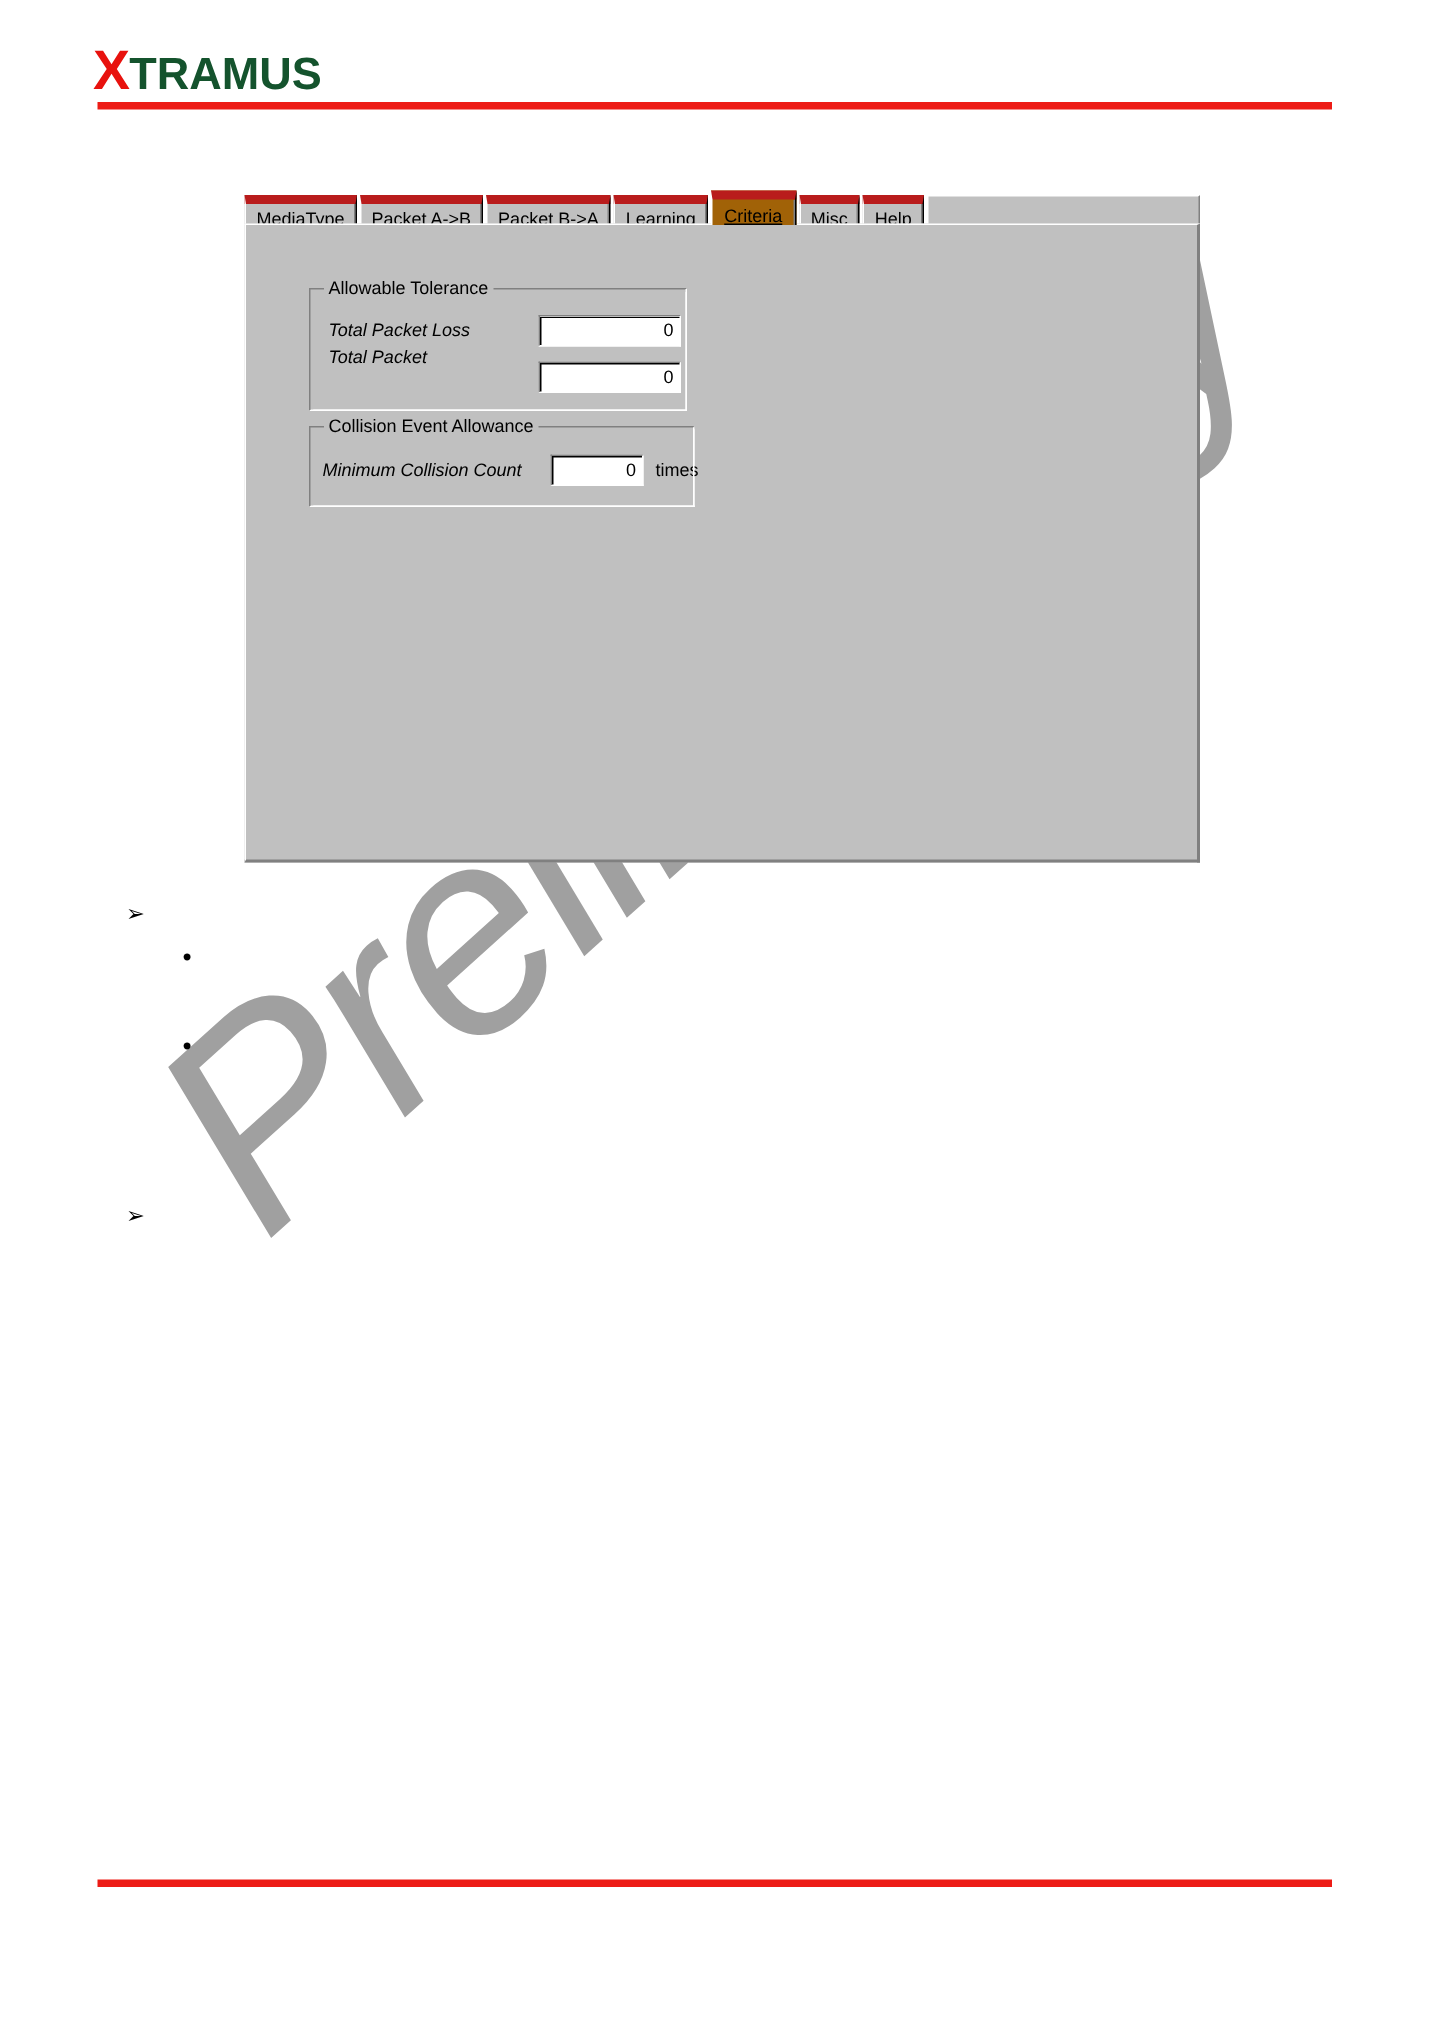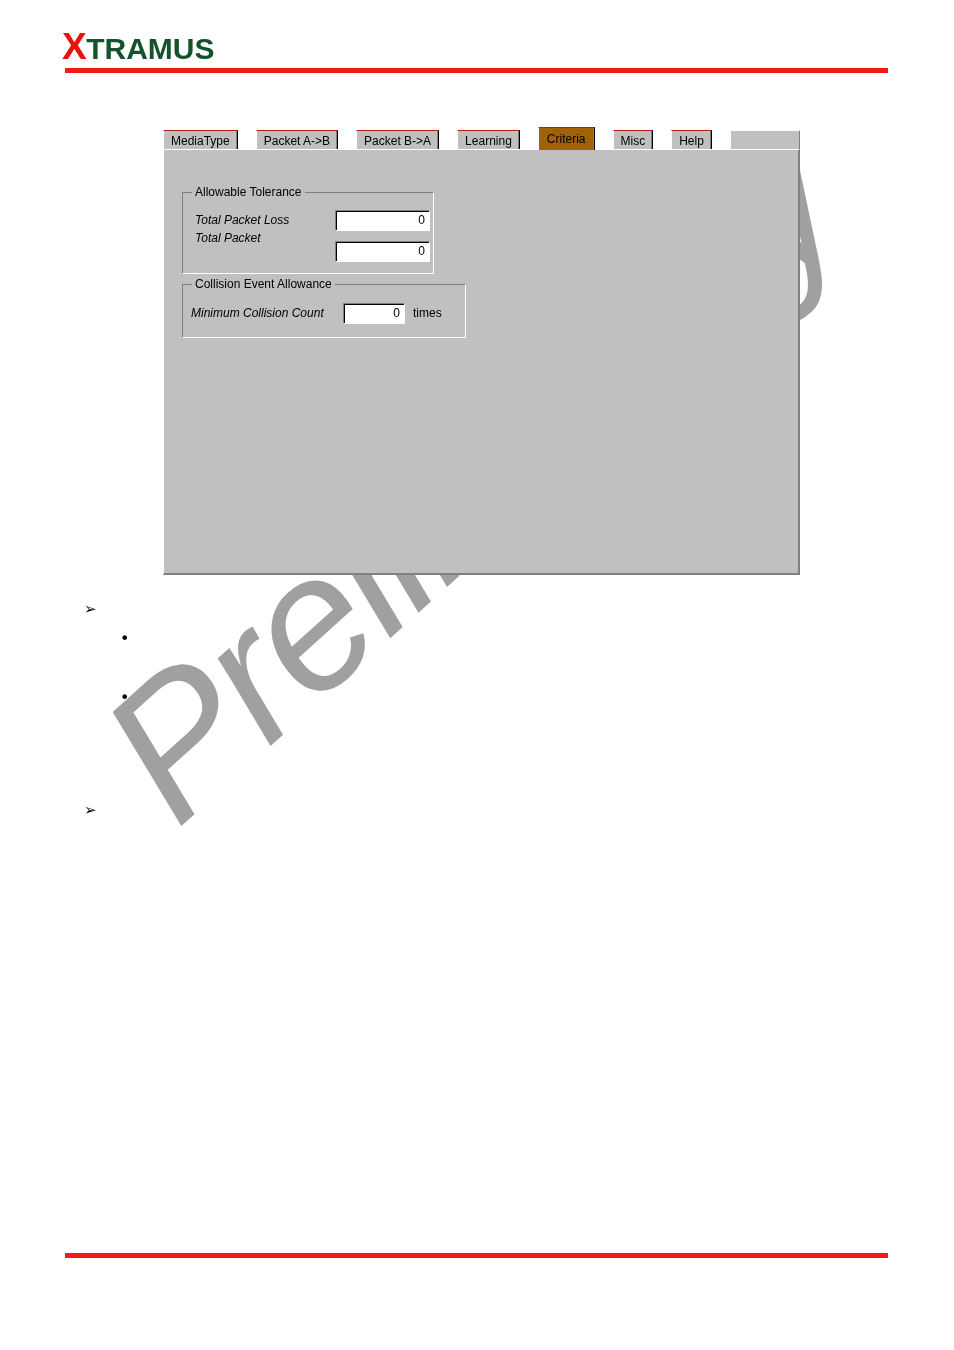--- a/index.html
+++ b/index.html
@@ -109,30 +109,31 @@
     width: 637px;
     height: 23px;
     display: flex;
     align-items: flex-end;
   }
   .tab {
     position: relative;
     height: 20px;
     line-height: 20px;
     padding: 0 7px;
-    margin-right: 18px;
+    margin-right: 2px;
     background: #c0c0c0;
-    border-top: 1px solid #b91c1c;
+    border-top: 6px solid #b91c1c;
     border-left: 1px solid #ffffff;
     border-right: 1px solid #000000;
     border-bottom: none;
     font-size: 12px;
     white-space: nowrap;
     box-sizing: border-box;
     box-shadow: inset -1px 0 0 #808080;
+    text-decoration: underline;
   }
   .tab.selected {
     height: 23px;
     line-height: 22px;
     margin-top: -3px;
     padding: 0 8px;
     background: #a16207;
     z-index: 4;
   }
   .tab-filler {
@@ -160,20 +161,21 @@
     box-sizing: border-box;
   }
 
   
   .groupbox {
     position: absolute;
     border: 1px solid #808080;
     border-right-color: #ffffff;
     border-bottom-color: #ffffff;
     box-sizing: border-box;
+    margin-left: 24px;
   }
   .groupbox::after {
     content: "";
     position: absolute;
     left: 1px;
     top: 1px;
     right: -1px;
     bottom: -1px;
     border: 1px solid #ffffff;
     border-left-color: transparent;
@@ -194,21 +196,21 @@
 
   #gb-tolerance {
     left: 18px;
     top: 42px;
     width: 252px;
     height: 82px;
   }
   #gb-collision {
     left: 18px;
     top: 134px;
-    width: 284px;
+    width: 257px;
     height: 54px;
   }
 
   .field-label {
     position: absolute;
     font-size: 12px;
     line-height: 15px;
     white-space: nowrap;
     font-style: italic;
   }

